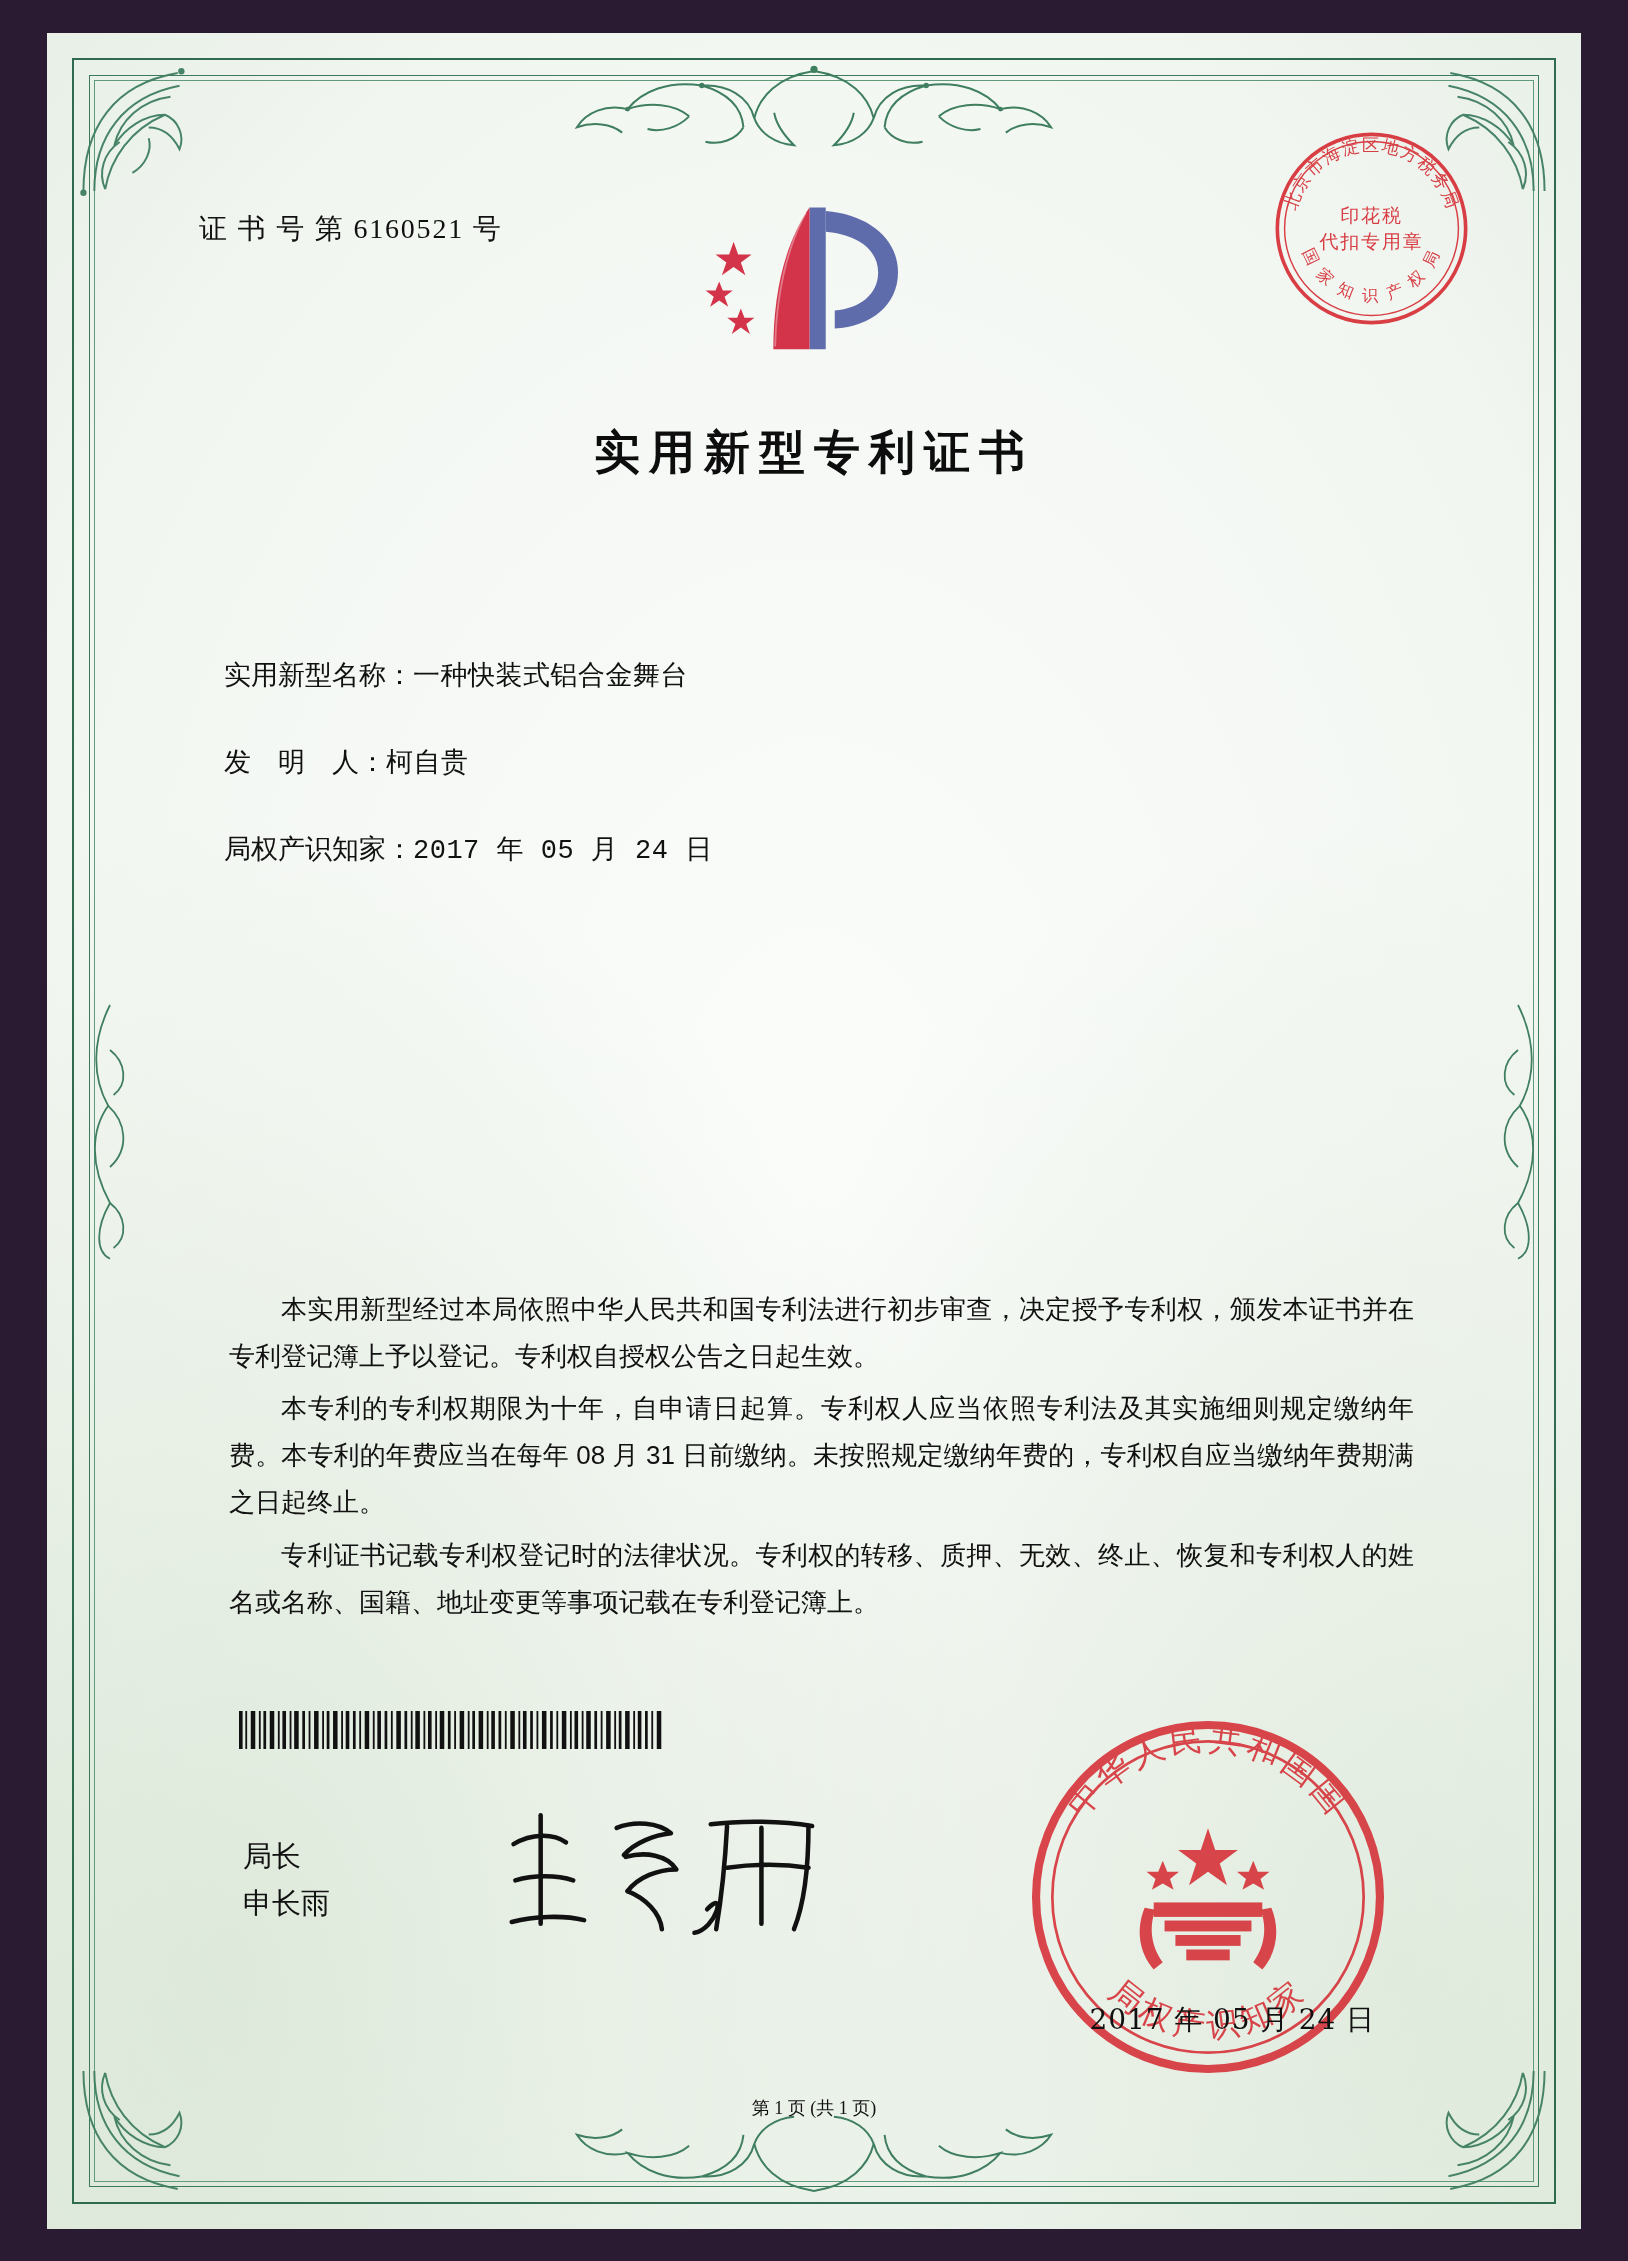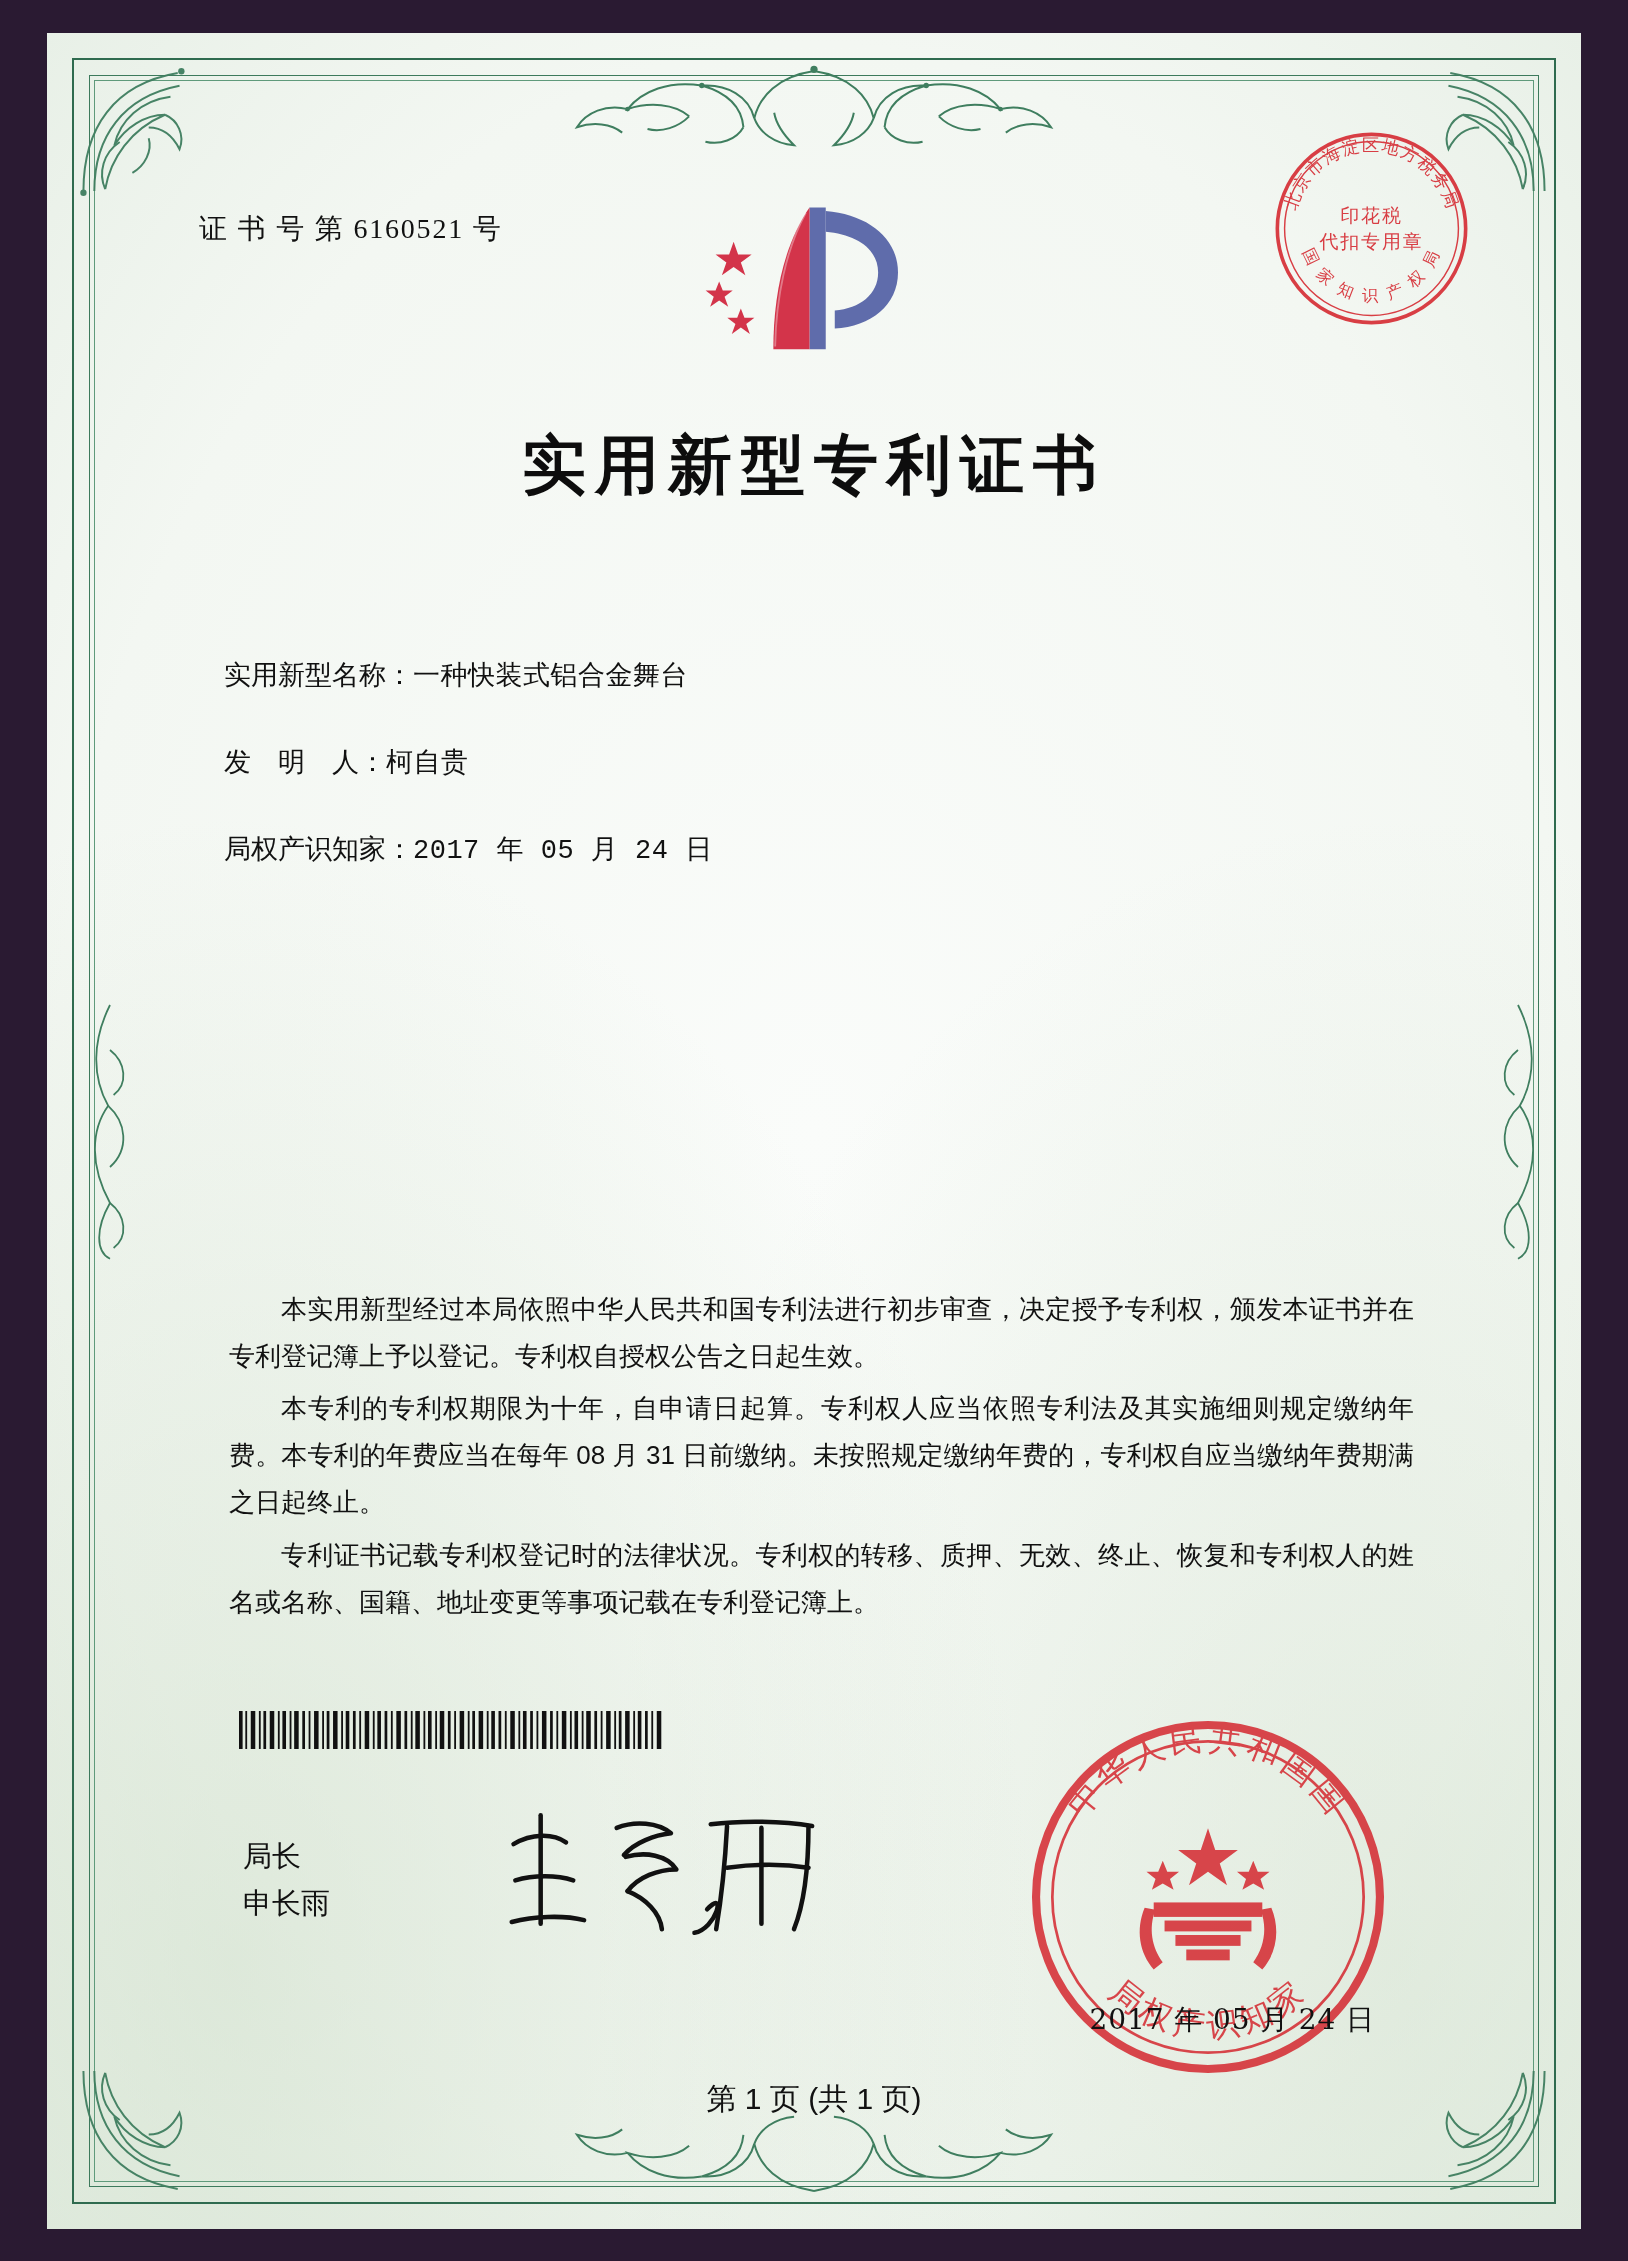--- a/index.html
+++ b/index.html
@@ -128,21 +128,21 @@
     height: 201px;
   }
 
   
   #doc-title {
     position: absolute;
     left: 0;
     right: 0;
     top: 389px;
     text-align: center;
-    font-size: 64px;
+    font-size: 46px;
     font-weight: bold;
     letter-spacing: 9px;
     color: #0d0d0d;
     font-family: "DejaVu Serif", serif;
   }
 
   
   #fields {
     position: absolute;
     left: 177px;
@@ -221,23 +221,23 @@
     font-family: "DejaVu Serif", serif;
     white-space: nowrap;
   }
 
   
   #page-footer {
     position: absolute;
     left: 0; right: 0;
     bottom: 109px;
     text-align: center;
-    font-size: 30px;
+    font-size: 18px;
     color: #111;
-    font-family: Liberation Sans, sans-serif;
+    font-family: Liberation Serif, serif;
   }
 </style>
 </head>
 <body>
 
 <div id="page">
   <div id="paper">
 
     <div class="border-outer"></div>
     <div class="border-inner"></div>

